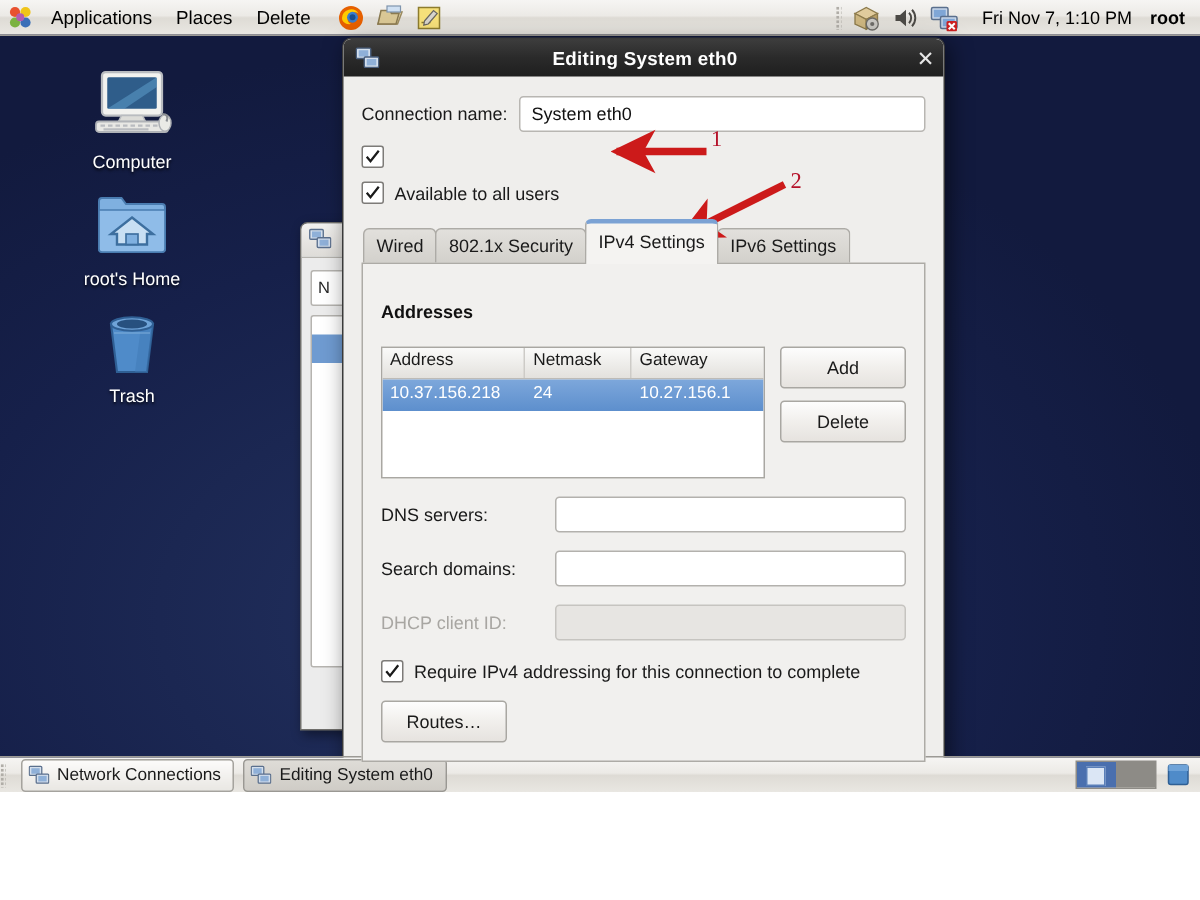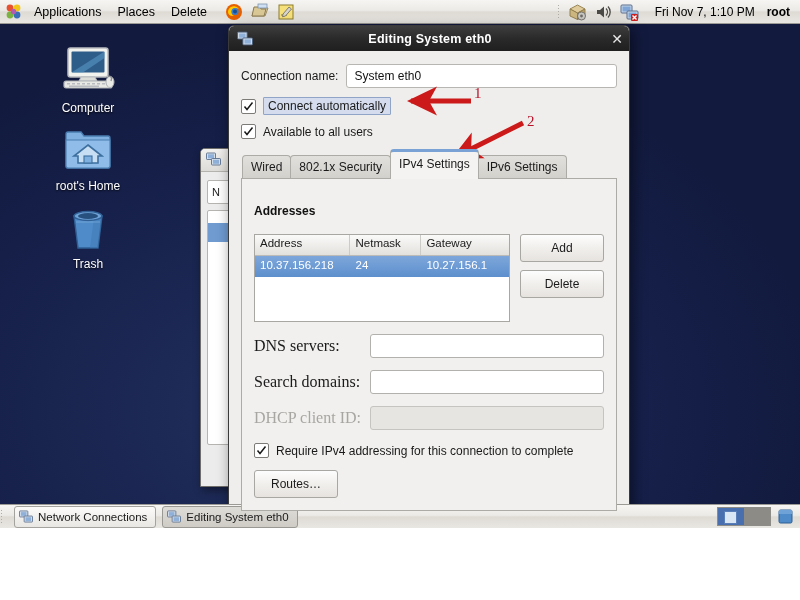--- a/index.html
+++ b/index.html
@@ -243,21 +243,21 @@
   .btn {
     background: linear-gradient(to bottom, #fdfdfd 0%, #f1efec 50%, #e6e3df 100%);
     border: 1px solid #a9a7a2; border-radius: 3px;
     font-size: 12px; color: #1a1a1a;
     display: flex; align-items: center; justify-content: center;
     cursor: default; white-space: nowrap;
   }
   .btn-addr { width: 82px; height: 26px; }
 
   .field-row { display: flex; align-items: center; margin-top: 12px; }
-  .field-label { width: 116px; font-size: 16px; color: #1a1a1a; font-family: Liberation Serif, serif; }
+  .field-label { width: 116px; font-size: 12px; color: #1a1a1a; }
   .field-label.dim { color: #a8a6a2; }
   .field-input {
     flex: 1; height: 24px; background: #fff;
     border: 1px solid #b3b1ad; border-radius: 3px;
     box-sizing: border-box;
   }
   .field-input.disabled { background: #e7e5e2; border-color: #c6c4c0; }
 
   #require-row { margin-top: 13px; }
   #routes-row { display: flex; justify-content: flex-start; margin-top: 12px; }
@@ -503,21 +503,20 @@
         <span class="lbl" id="connname-label">Connection name:</span>
         <div id="connname-input">System eth0</div>
       </div>
 
       <div class="chk-row">
         <span class="chk-box">
           <svg class="chk-mark" viewBox="0 0 11 11">
             <path d="M1.5 5.5 L4 8.5 L9.5 1.5" fill="none" stroke="#1a1a1a" stroke-width="1.5"></path>
           </svg>
         </span>
-        <span class="chk-label" id="connect-auto-label">Connect automatically</span>
       </div>
 
       <div class="chk-row">
         <span class="chk-box">
           <svg class="chk-mark" viewBox="0 0 11 11">
             <path d="M1.5 5.5 L4 8.5 L9.5 1.5" fill="none" stroke="#1a1a1a" stroke-width="1.5"></path>
           </svg>
         </span>
         <span class="chk-label">Available to all users</span>
       </div>

